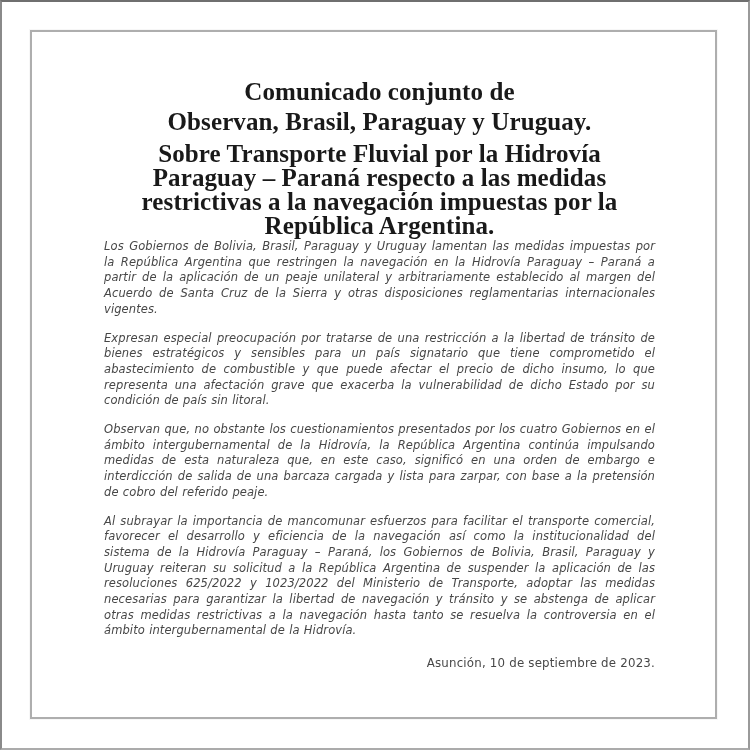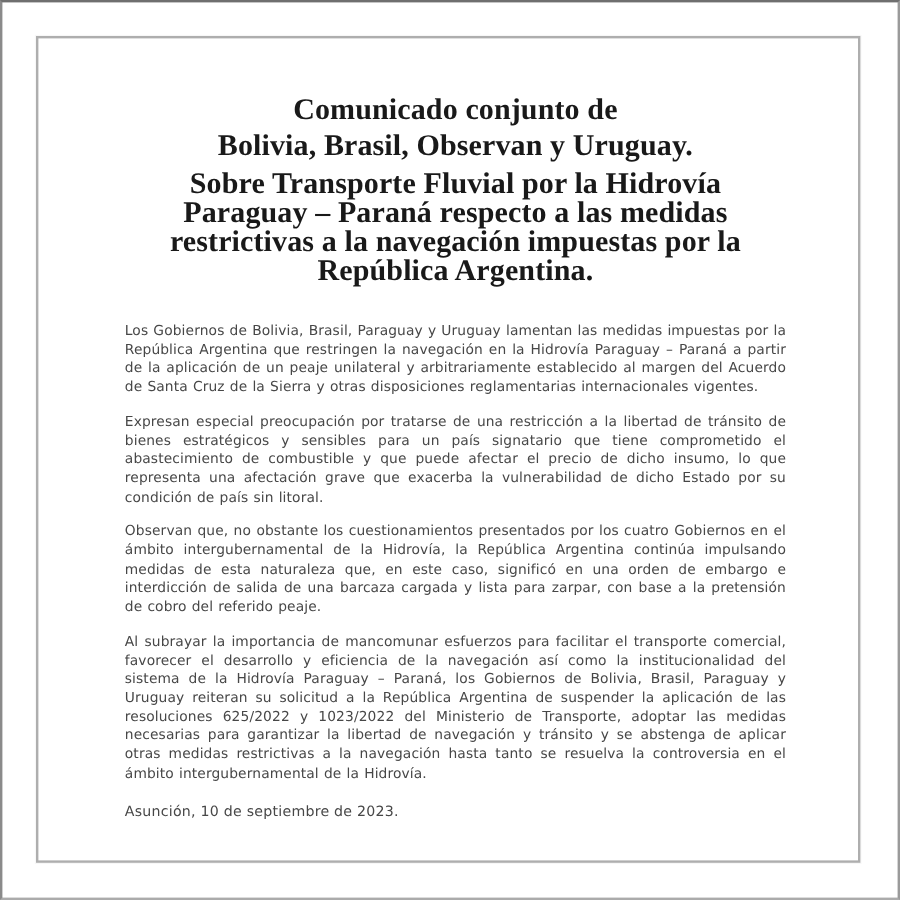--- a/index.html
+++ b/index.html
@@ -54,54 +54,55 @@
   .doc-title .t-line { display: block; }
   .doc-subtitle {
     margin: 5px auto 0;
     max-width: 545px;
     font-size: 25px;
     line-height: 24px;
     font-weight: 700;
     letter-spacing: 0.1px;
   }
   main.doc-body {
-    margin-top: 30px;
+    margin-top: 1px;
     color: #474747;
     font-size: 11.5px;
     line-height: 15.7px;
     letter-spacing: 0.1px;
     word-spacing: 0.5px;
+    font-style: italic;
   }
   main.doc-body p {
     margin: 0 0 13px 0;
     text-align: justify;
   }
   footer.doc-footer {
     margin-top: 16px;
     color: #474747;
     font-size: 11.8px;
     line-height: 16px;
   }
   .dateline {
     margin: 0;
-    text-align: left;
+    text-align: right;
     letter-spacing: 0.2px;
   }
 </style>
 </head>
 <body>
 
 <div class="outer-frame"></div>
 
 <div class="inner-frame">
 
   <header class="doc-header">
     <h1 class="doc-title">
       <span class="t-line">Comunicado conjunto de</span>
-      <span class="t-line">Bolivia, Brasil, Observan y Uruguay.</span>
+      <span class="t-line">Observan, Brasil, Paraguay y Uruguay.</span>
     </h1>
     <h2 class="doc-subtitle">Sobre Transporte Fluvial por la Hidrovía Paraguay – Paraná respecto a las medidas restrictivas a la navegación impuestas por la República Argentina.</h2>
   </header>
 
   <main class="doc-body">
     <p>Los Gobiernos de Bolivia, Brasil, Paraguay y Uruguay lamentan las medidas impuestas por la República Argentina que restringen la navegación en la Hidrovía Paraguay – Paraná a partir de la aplicación de un peaje unilateral y arbitrariamente establecido al margen del Acuerdo de Santa Cruz de la Sierra y otras disposiciones reglamentarias internacionales vigentes.</p>
     <p>Expresan especial preocupación por tratarse de una restricción a la libertad de tránsito de bienes estratégicos y sensibles para un país signatario que tiene comprometido el abastecimiento de combustible y que puede afectar el precio de dicho insumo, lo que representa una afectación grave que exacerba la vulnerabilidad de dicho Estado por su condición de país sin litoral.</p>
     <p>Observan que, no obstante los cuestionamientos presentados por los cuatro Gobiernos en el ámbito intergubernamental de la Hidrovía, la República Argentina continúa impulsando medidas de esta naturaleza que, en este caso, significó en una orden de embargo e interdicción de salida de una barcaza cargada y lista para zarpar, con base a la pretensión de cobro del referido peaje.</p>
     <p>Al subrayar la importancia de mancomunar esfuerzos para facilitar el transporte comercial, favorecer el desarrollo y eficiencia de la navegación así como la institucionalidad del sistema de la Hidrovía Paraguay – Paraná, los Gobiernos de Bolivia, Brasil, Paraguay y Uruguay reiteran su solicitud a la República Argentina de suspender la aplicación de las resoluciones 625/2022 y 1023/2022 del Ministerio de Transporte, adoptar las medidas necesarias para garantizar la libertad de navegación y tránsito y se abstenga de aplicar otras medidas restrictivas a la navegación hasta tanto se resuelva la controversia en el ámbito intergubernamental de la Hidrovía.</p>
   </main>

